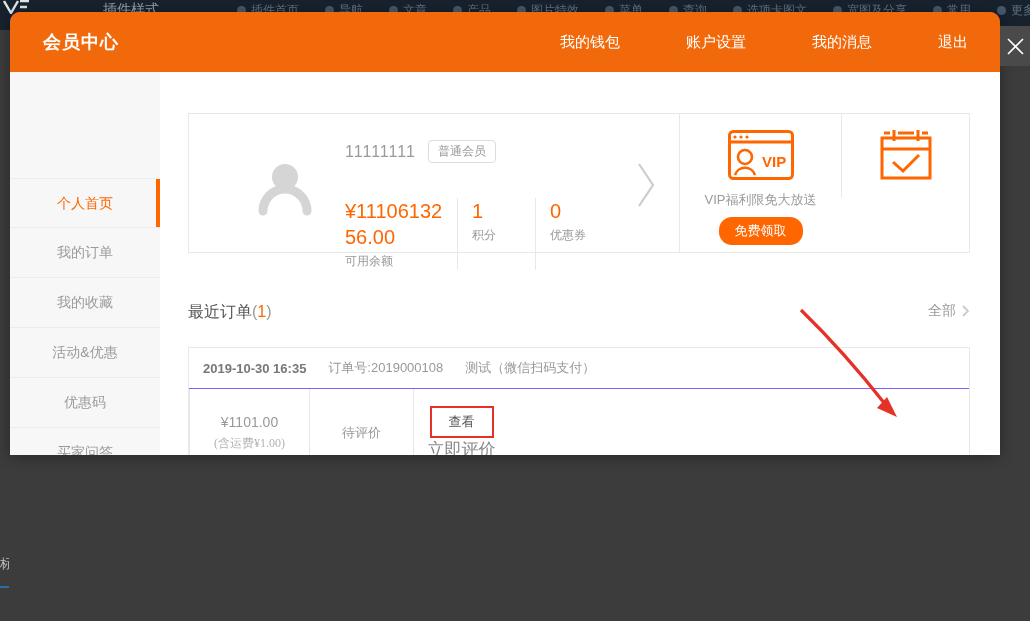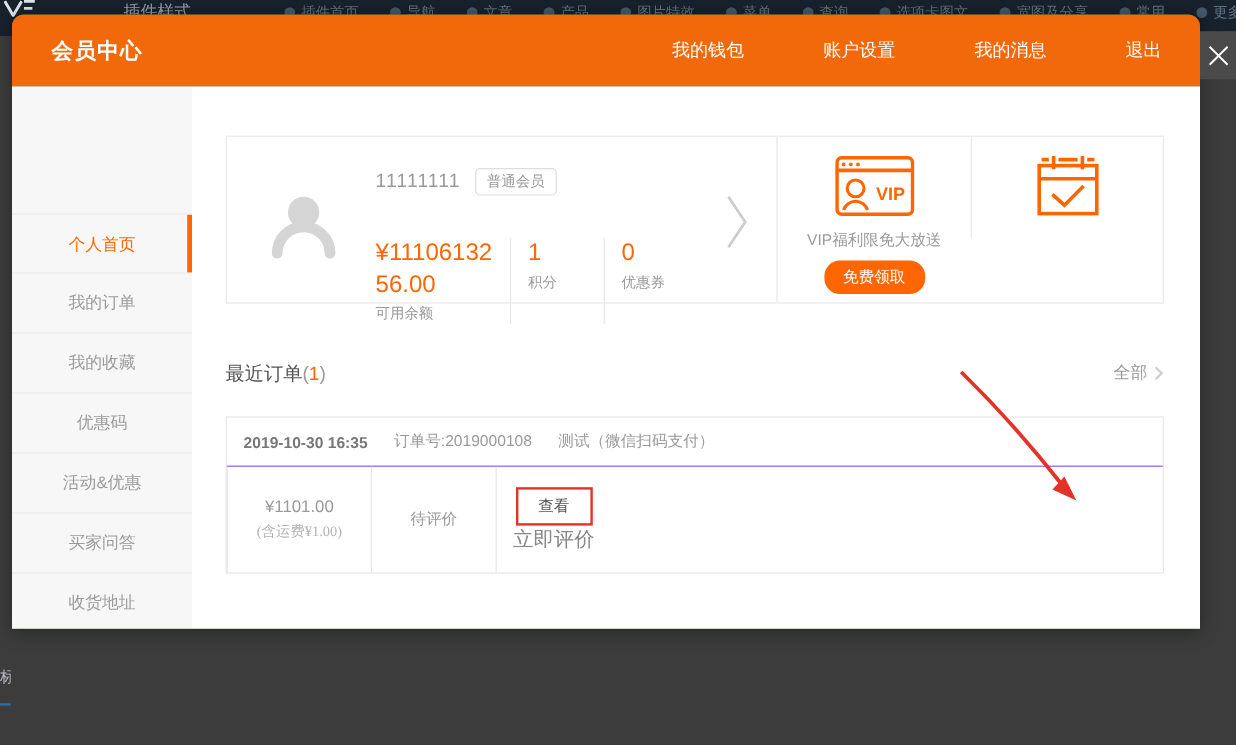--- a/index.html
+++ b/index.html
@@ -14,41 +14,41 @@
   .tb-logo svg { display:block; }
   .tb-accent { width:58px; height:11px; background:#e06a12; border-radius:2px; margin-top:1px; opacity:.85; }
   .tb-brand { color:#93a1ad; font-size:14px; margin:1px 0 0 64px; white-space:nowrap; }
   .tb-items { display:flex; gap:26px; margin:2px 0 0 78px; }
   .tb-item { color:#5f7182; font-size:12px; white-space:nowrap; display:flex; align-items:center; gap:5px; }
   .tb-item::before { content:""; width:9px; height:9px; border-radius:50%; background:#46586a; flex:0 0 auto; }
   .edge-fragment { position:absolute; left:0; top:555px; color:#b9bdc2; font-size:13px; width:9px; overflow:hidden; }
   .edge-line { position:absolute; left:0; top:586px; width:9px; height:2px; background:#2e6da4; }
 
   
-  .modal { position:absolute; left:10px; top:12px; width:990px; height:512px;
-    border-radius:10px 10px 0 0; overflow:hidden; background:#4d7c0f;
+  .modal { position:absolute; left:10px; top:12px; width:990px; height:443px;
+    border-radius:10px 10px 0 0; overflow:hidden; background:#d946ef;
     box-shadow:0 2px 14px rgba(0,0,0,.35); }
   .m-header { height:60px; background:#f2690c; display:flex; align-items:center; color:#fff; }
   .m-title { font-size:18px; font-weight:bold; margin-left:33px; letter-spacing:1px; }
   .m-nav { margin-left:auto; margin-right:32px; display:flex; gap:56px; }
   .m-nav a { color:#fff; font-size:15px; text-decoration:none; cursor:pointer; white-space:nowrap;margin-left:10px; }
   .m-body { display:flex; height:549px; }
 
   
   .sidebar { width:150px; background:#f7f7f7; padding-top:106px; flex:0 0 auto; }
   .side-item { position:relative; height:50px; line-height:49px; text-align:center;
     font-size:14px; color:#9b9b9b; border-bottom:1px solid #ececec; cursor:pointer; }
   .side-item:first-child { border-top:1px solid #ececec; }
   .side-item.active { color:#ff6600; }
   .side-item.active::after { content:""; position:absolute; right:0; top:0; width:4px; height:100%; background:#ff6600; }
 
   
   .content { position:relative; flex:1; background:#fff; padding:41px 30px 0 28px; }
 
-  .cards { display:flex; border:1px solid #e8e8e8; height:140px; width:782px; }
+  .cards { display:flex; border:1px solid #e8e8e8; height:140px; width:782px;padding-left:32px; }
   .profile { position:relative; width:458px; flex:0 0 auto; }
   .avatar { position:absolute; left:36px; top:46px; width:56px; height:56px; }
   .p-toprow { position:absolute; left:124px; top:26px; display:flex; align-items:center; }
   .p-username { font-size:16px; color:#9a9a9a; letter-spacing:1px; }
   .p-badge { margin-left:12px; font-size:12px; color:#999; border:1px solid #ddd;
     border-radius:4px; padding:2px 9px; background:#fff; }
   .p-stats { position:absolute; left:124px; top:56px; display:flex; }
   .p-stat { padding-right:14px;margin-top:28px; }
   .p-stat + .p-stat { border-left:1px solid #e8e8e8; padding-left:14px; }
   .p-val { color:#ff6600; font-size:20px; line-height:26px; }
@@ -143,22 +143,22 @@
         <a>退出</a>
       </div>
     </div>
 
     <div class="m-body">
 
       <div class="sidebar">
         <div class="side-item active">个人首页</div>
         <div class="side-item">我的订单</div>
         <div class="side-item">我的收藏</div>
+        <div class="side-item">活动&amp;优惠</div>
         <div class="side-item">优惠码</div>
-        <div class="side-item">活动&amp;优惠</div>
         <div class="side-item">买家问答</div>
         <div class="side-item">收货地址</div>
       </div>
 
       <div class="content">
 
         <div class="cards">
 
           <div class="profile">
             <div class="avatar">

